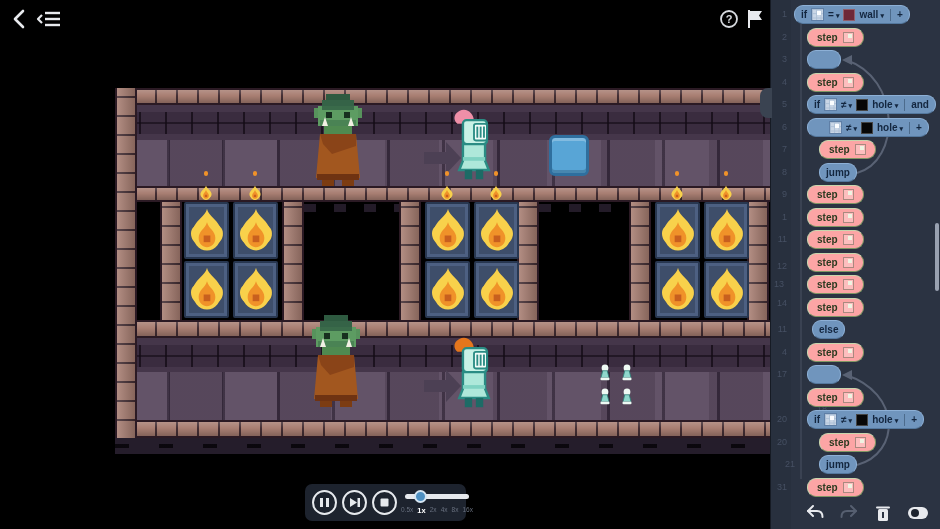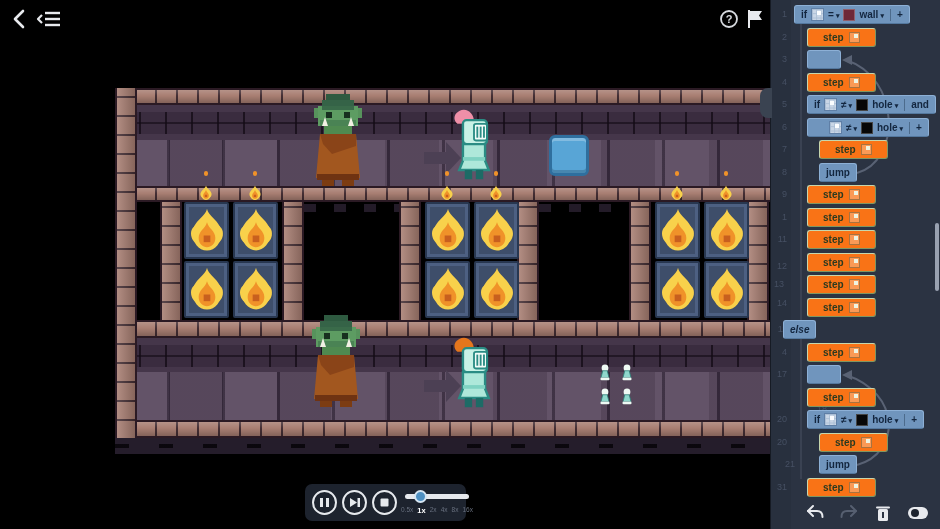--- a/index.html
+++ b/index.html
@@ -57,22 +57,22 @@
   #slider .knob{position:absolute;left:9px;top:1px;width:13px;height:13px;border-radius:50%;background:#4e90c2;border:2px solid #d5e5f2;box-sizing:border-box;}
   #speeds{position:absolute;left:-4px;top:17px;width:72px;display:flex;justify-content:space-between;font-size:6.5px;color:#68707f;}
   #speeds .active{color:#fff;font-weight:700;font-size:7.5px;}
 
   
   #sidebar{position:absolute;left:770px;top:0;width:170px;height:529px;background:#2b3342;border-left:1px solid #161b24;box-sizing:border-box;}
   #gutter{position:absolute;left:0;top:0;width:20px;height:529px;background:rgba(0,0,0,.06);}
   .lnum{position:absolute;left:0;width:16px;text-align:right;font-size:9px;color:#465063;}
   #scopeline{position:absolute;left:29px;top:24px;width:2px;height:455px;background:#3a4252;}
   #looparrows{position:absolute;left:0;top:0;z-index:1;pointer-events:none;}
-  .blk{position:absolute;height:19px;border-radius:3px;display:flex;align-items:center;font-size:10px;font-weight:700;box-sizing:border-box;z-index:2;cursor:grab;}
-  .blk.green{background:#f97316;border:1px solid #c6d6ad;border-bottom-color:#7e9763;border-right-color:#7e9763;color:#2c3a20;padding:0 15px;gap:5px;}
+  .blk{position:absolute;height:19px;border-radius:9px;display:flex;align-items:center;font-size:10px;font-weight:700;box-sizing:border-box;z-index:2;cursor:grab;}
+  .blk.green{background:#fca5a5;border:1px solid #c6d6ad;border-bottom-color:#7e9763;border-right-color:#7e9763;color:#2c3a20;padding:0 9px;gap:5px;}
   .blk.blue{background:#7095bd;border:1px solid #8db0d6;border-bottom-color:#54789e;color:#13263f;padding:0 6px;gap:4px;}
   .blk.empty{width:34px;}
   .chip{width:11px;height:11px;background:rgba(255,255,255,.28);border:1px solid rgba(44,58,32,.4);box-sizing:border-box;position:relative;}
   .chip::after{content:"";position:absolute;right:1px;top:1px;width:4px;height:4px;background:#eef4e2;}
   .slot{width:13px;height:13px;background:#c9d6e6;border:1px solid #5f7fa6;box-sizing:border-box;position:relative;
     background-image:linear-gradient(#a9bdd4 1px,transparent 1px),linear-gradient(90deg,#a9bdd4 1px,transparent 1px);background-size:4.3px 4.3px;}
   .slot::after{content:"";position:absolute;right:2px;top:2px;width:4px;height:4px;background:#fbfdff;}
   .swatch{width:12px;height:12px;box-sizing:border-box;border:1px solid rgba(255,255,255,.25);
     background-image:linear-gradient(rgba(255,255,255,.14) 1px,transparent 1px),linear-gradient(90deg,rgba(255,255,255,.14) 1px,transparent 1px);background-size:4px 4px;}
   .caret{font-size:7px;margin-left:2px;}
@@ -417,21 +417,21 @@
           <span class="chip"></span>
         </div>
         <div class="blk green" style="left: 36px; top: 275px;">
           <span>step</span>
           <span class="chip"></span>
         </div>
         <div class="blk green" style="left: 36px; top: 298px;">
           <span>step</span>
           <span class="chip"></span>
         </div>
-        <div class="blk blue" style="left: 12px; top: 320px; font-style: italic;">
+        <div class="blk blue" style="left: 41px; top: 320px;">
           <span>else</span>
         </div>
         <div class="blk green" style="left: 36px; top: 343px;">
           <span>step</span>
           <span class="chip"></span>
         </div>
         <div class="blk blue empty" style="left: 36px; top: 365px;"></div>
         <div class="blk green" style="left: 36px; top: 388px;">
           <span>step</span>
           <span class="chip"></span>

